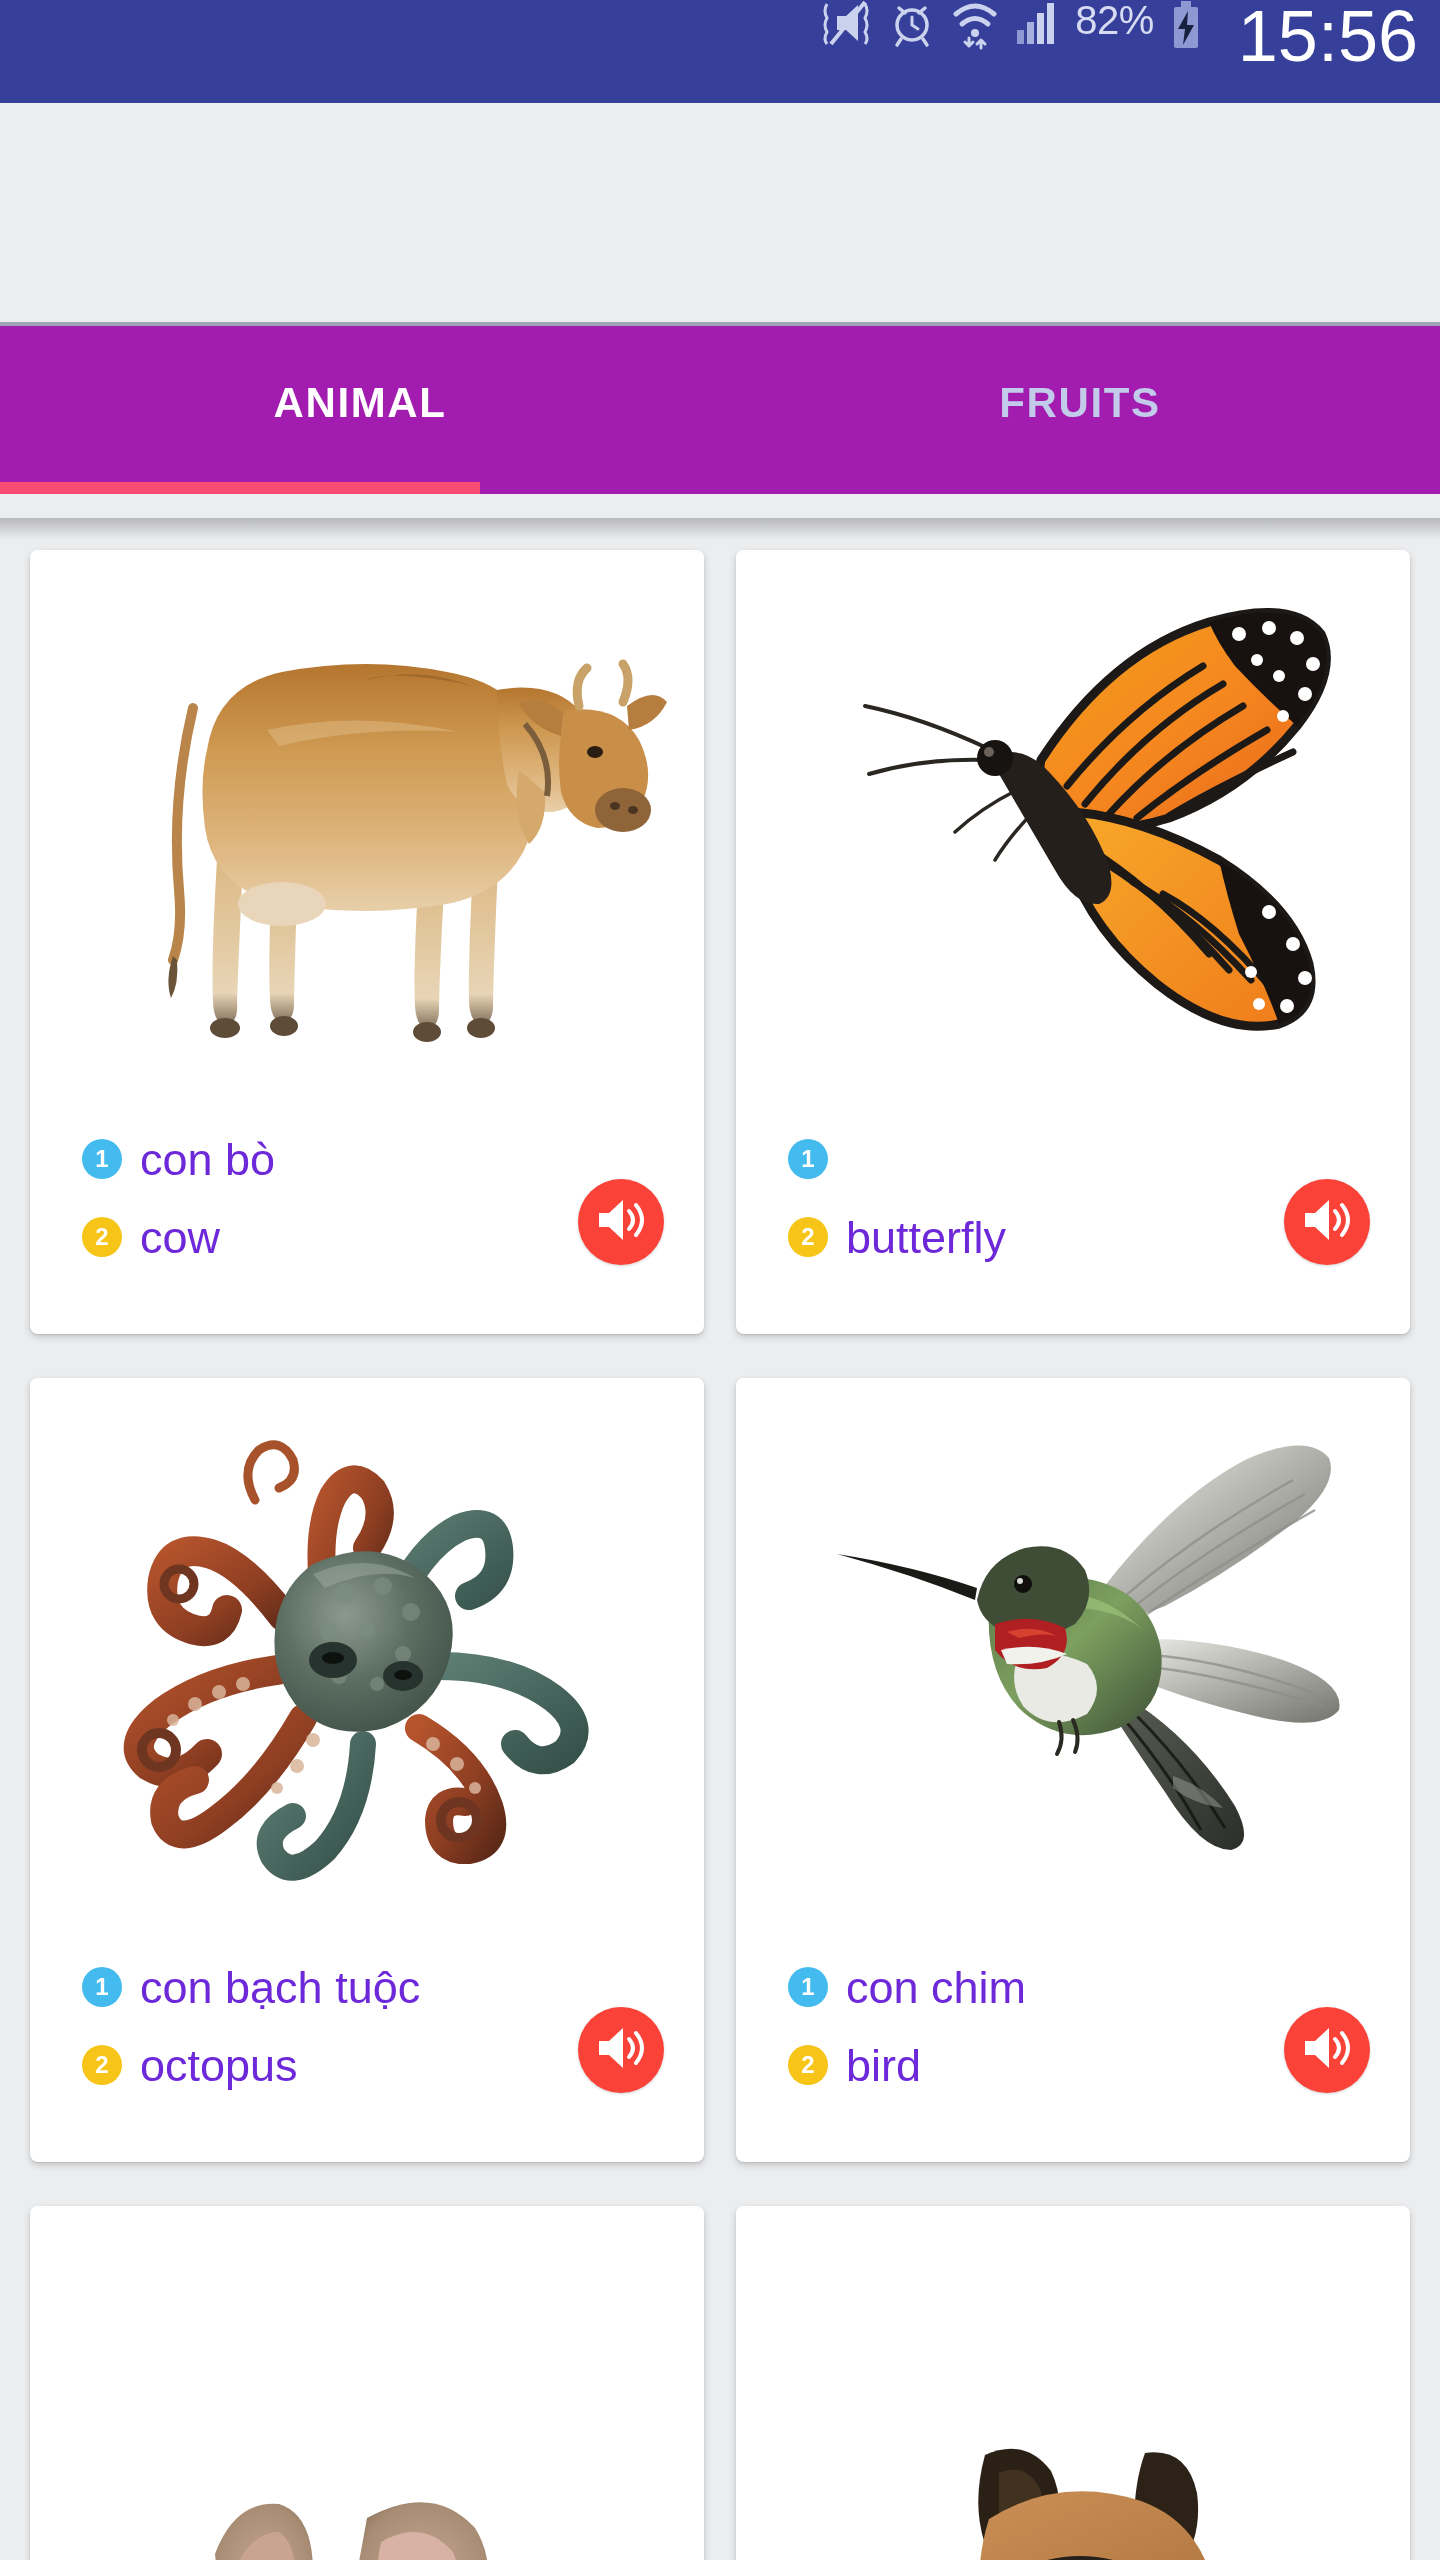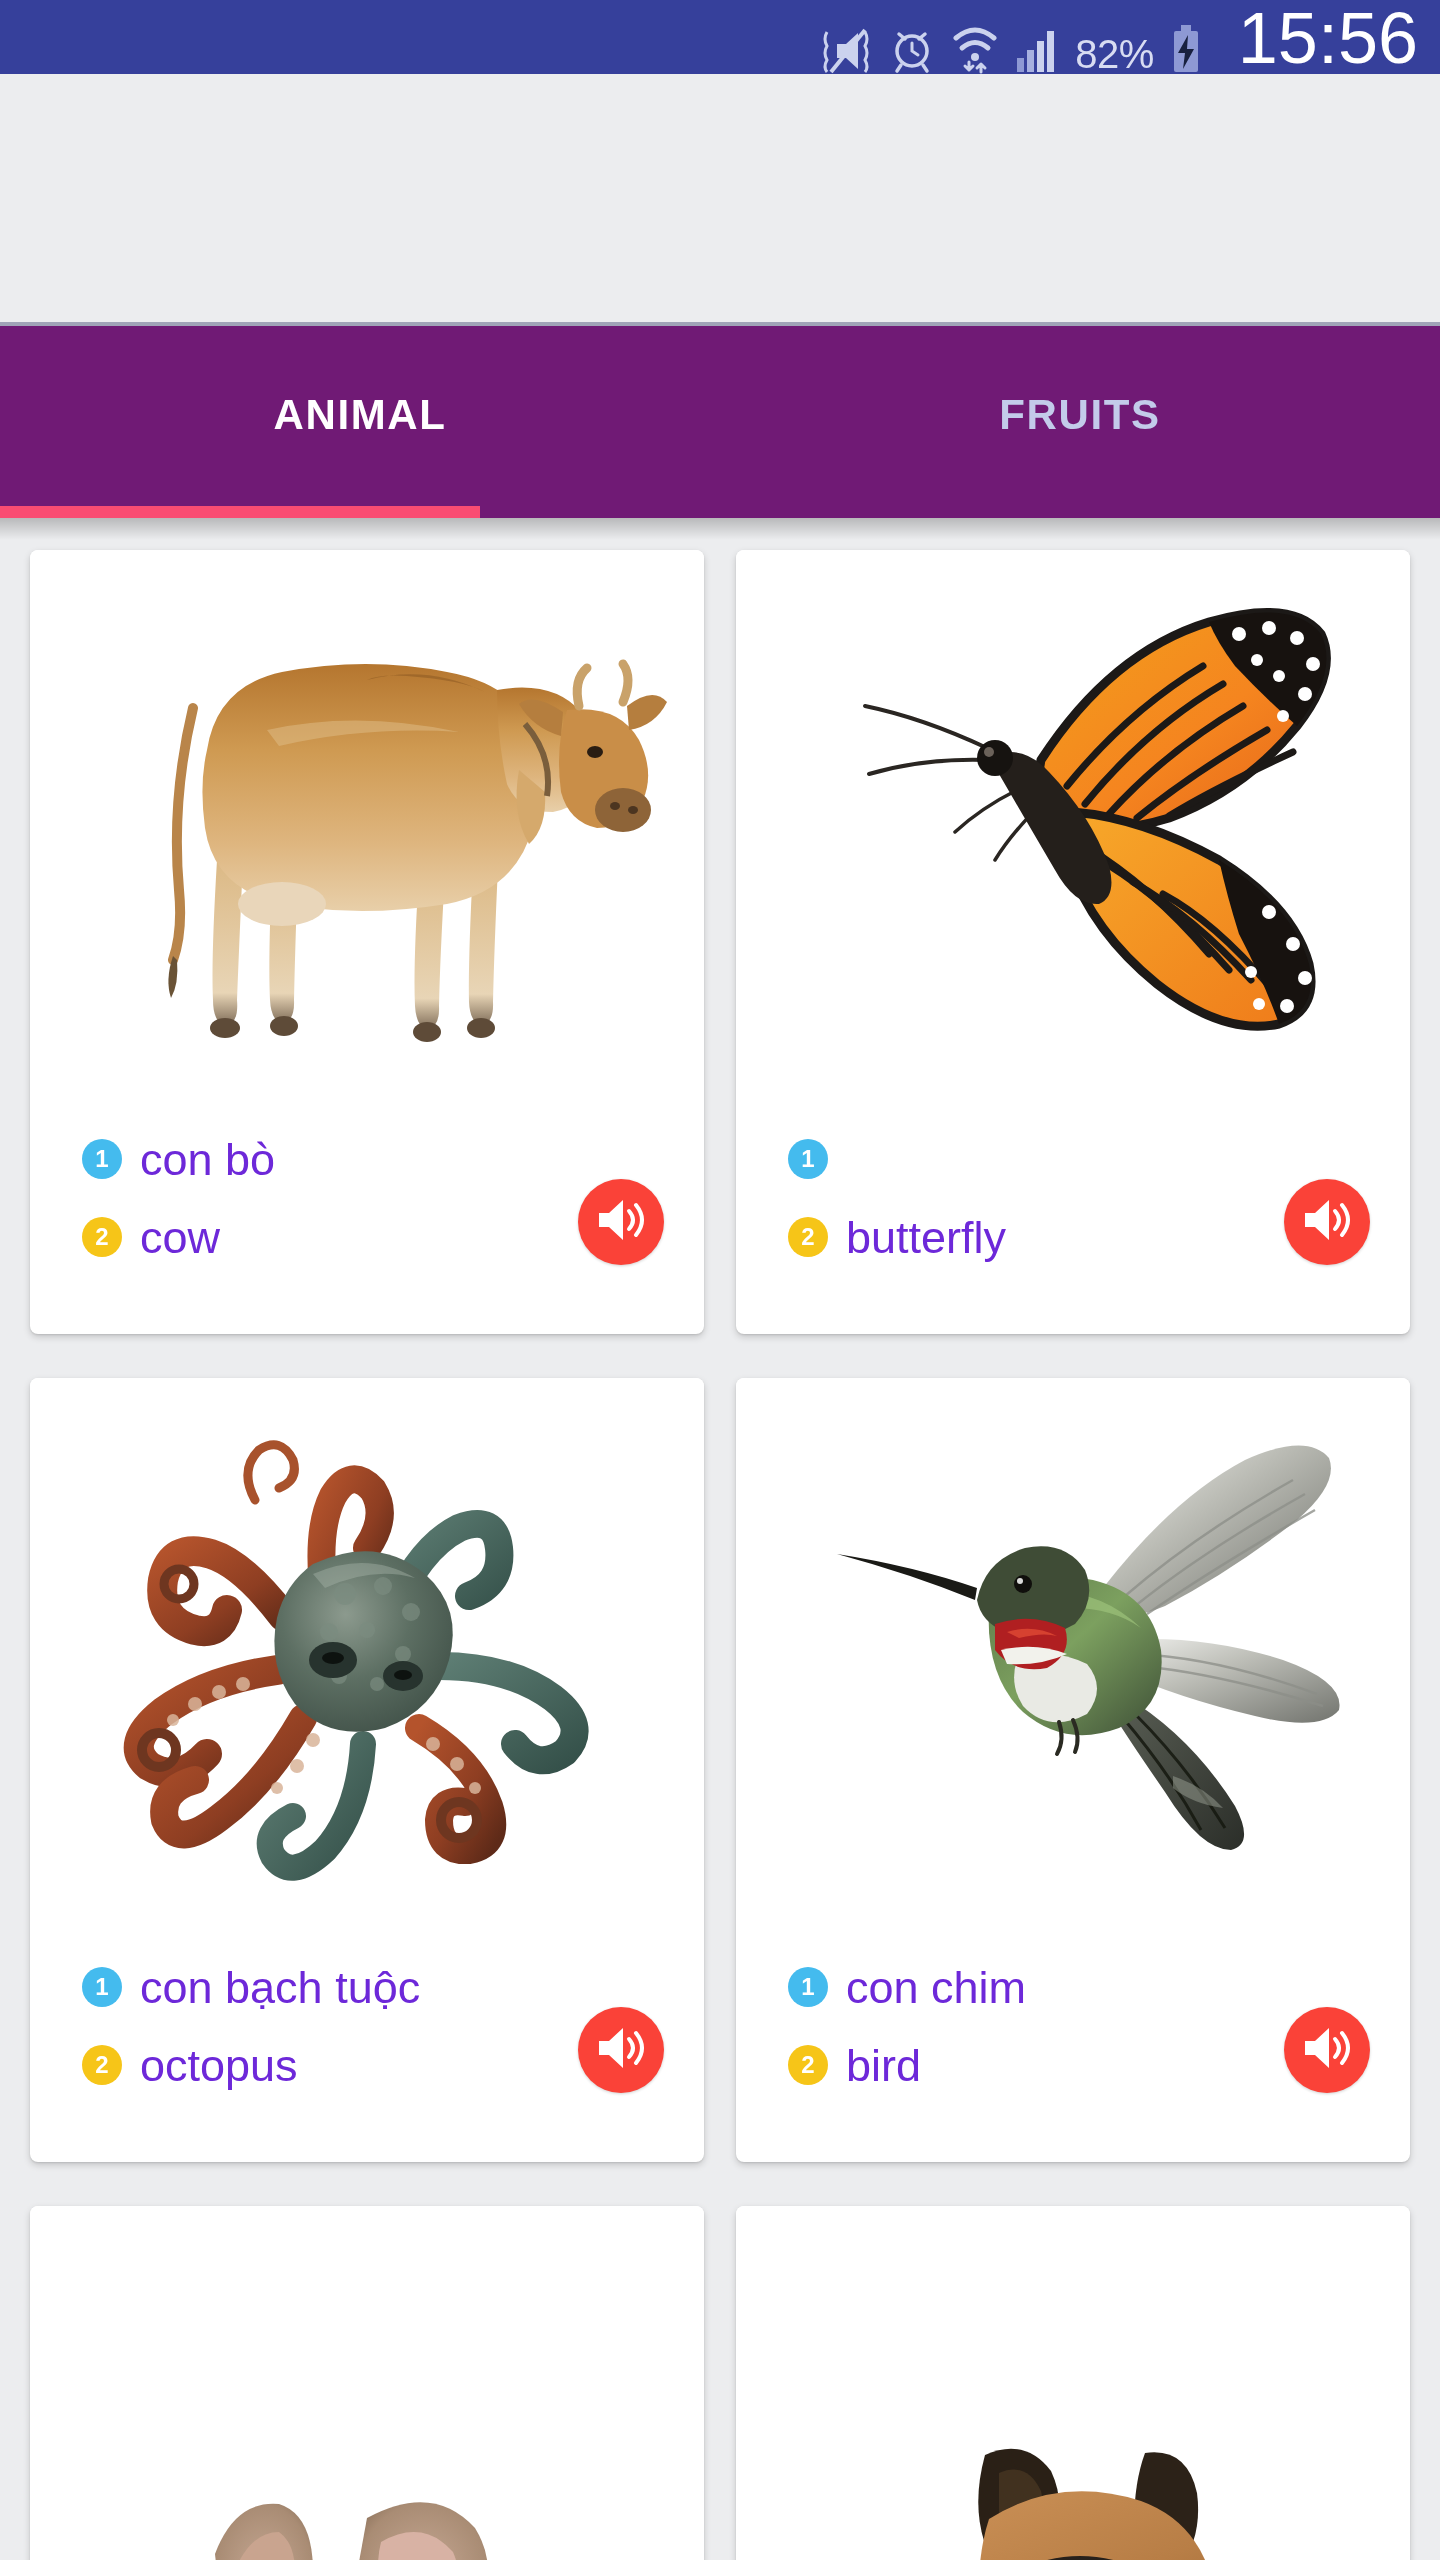--- a/index.html
+++ b/index.html
@@ -18,24 +18,24 @@
     height: 2560px;
     background: #ECEDEF;
     overflow: hidden;
   }
 
   
   .status-bar {
     position: absolute;
     top: 0; left: 0;
     width: 1440px;
-    height: 74px;
+    height: 103px;
     background: #36409B;
     display: flex;
-    align-items: flex-end;
+    align-items: flex-start;
     justify-content: flex-end;
     padding-right: 22px;
     gap: 16px;
   }
   .status-icon { display: flex; align-items: center; justify-content: center; }
   .status-text {
     color: #D8DCF2;
     font-size: 40px;
     font-weight: 400;
     letter-spacing: -0.5px;
@@ -84,22 +84,22 @@
     width: 1440px;
     height: 4px;
     background: rgba(20,26,80,0.35);
   }
 
   
   .tab-bar {
     position: absolute;
     top: 326px; left: 0;
     width: 1440px;
-    height: 192px;
-    background: #701a75;
+    height: 168px;
+    background: #a21caf;
     display: flex;
   }
   .tab {
     flex: 1;
     display: flex;
     align-items: center;
     justify-content: center;
     cursor: pointer;
     font-size: 42px;
     letter-spacing: 1.6px;

